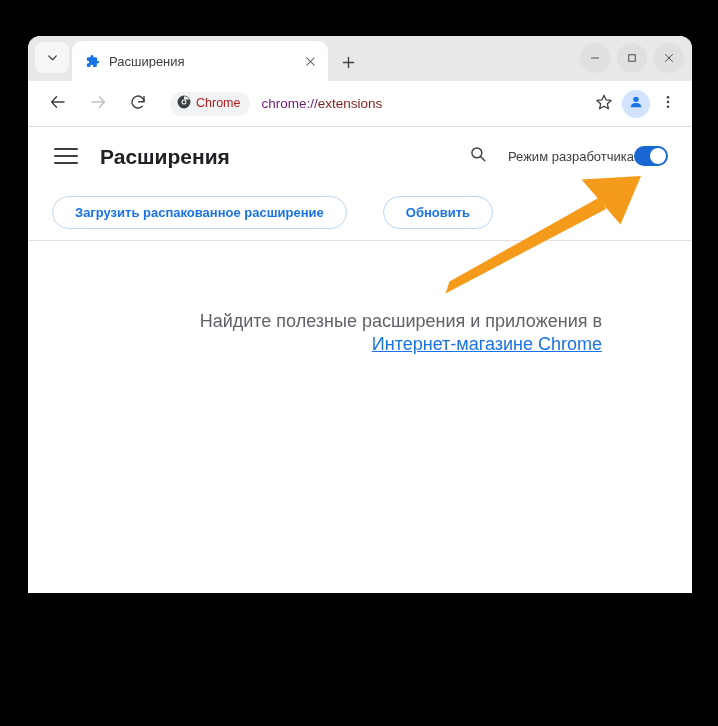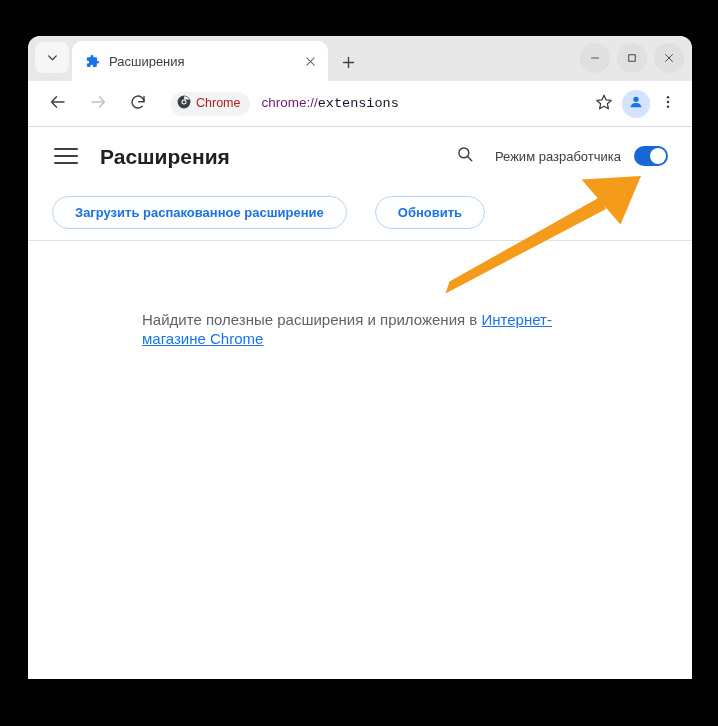--- a/index.html
+++ b/index.html
@@ -18,21 +18,21 @@
     height: 726px;
     background: #000000;
   }
 
   
   .browser-window {
     position: absolute;
     left: 28px;
     top: 36px;
     width: 664px;
-    height: 643px;
+    height: 557px;
     background: #ffffff;
     border-radius: 12px 12px 0 0;
     overflow: hidden;
   }
 
   
   .tab-strip {
     position: relative;
     height: 45px;
     background: #e8e8e8;
@@ -174,21 +174,21 @@
   }
   .omni-url {
     font-size: 13.5px;
     margin-left: 11px;
     white-space: nowrap;
     overflow: hidden;
     color: #202124;
     line-height: 1;
   }
   .omni-url .scheme { color: #701a75; }
-  .omni-url .host { color: #0f172a; font-family: Liberation Mono, monospace; }
+  .omni-url .host { color: #7f1d1d; }
 
   .star-btn, .profile-btn, .menu-btn {
     width: 28px;
     height: 28px;
     border-radius: 50%;
     display: flex;
     align-items: center;
     justify-content: center;
     flex: 0 0 28px;
     margin-left: 4px;
@@ -244,21 +244,20 @@
     height: 26px;
     display: flex;
     align-items: center;
     justify-content: center;
     flex: 0 0 26px;
   }
   .devmode-label {
     font-size: 13px;
     color: #3c4043;
     margin-left: 17px;
-    margin-right: 13px;
     white-space: nowrap;
     line-height: 1;
   }
   .toggle {
     width: 34px;
     height: 20px;
     border-radius: 10px;
     background: #1967d2;
     position: relative;
     flex: 0 0 34px;
@@ -273,21 +272,21 @@
     background: #ffffff;
   }
 
   .ext-actions {
     position: relative;
     height: 56px;
     padding: 0 24px;
     box-sizing: border-box;
     display: flex;
     align-items: center;
-    gap: 28px;
+    gap: 36px;
     border-bottom: 1px solid #e0e0e0;
   }
   .pill-btn {
     height: 33px;
     border: 1px solid #b9d4f5;
     border-radius: 17px;
     background: #ffffff;
     color: #1a73e8;
     font-size: 13px;
     font-weight: bold;
@@ -303,25 +302,25 @@
   .ext-body {
     position: relative;
     height: 438px;
     background: #ffffff;
   }
   .empty-msg {
     position: absolute;
     left: 0;
     right: 0;
     top: 69px;
-    text-align: left;
-    font-size: 15px;
+    text-align: right;
+    font-size: 18px;
     color: #5f6368;
     line-height: 1.28;
-    padding: 0 114px;
+    padding: 0 90px;
     box-sizing: border-box;
   }
   .empty-msg a {
     color: #1a73e8;
     text-decoration: underline;
   }
 
   
   .annot-arrow {
     position: absolute;

